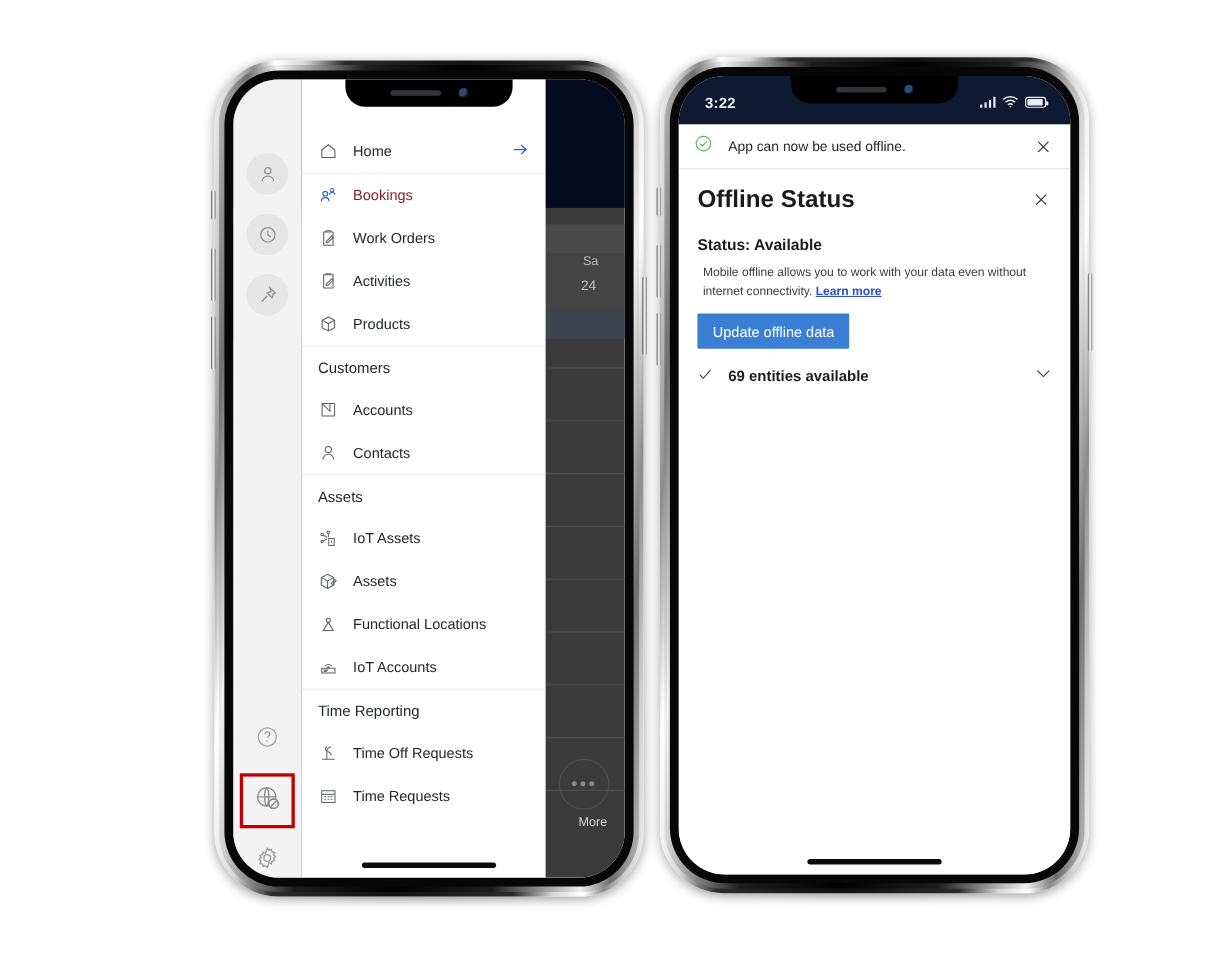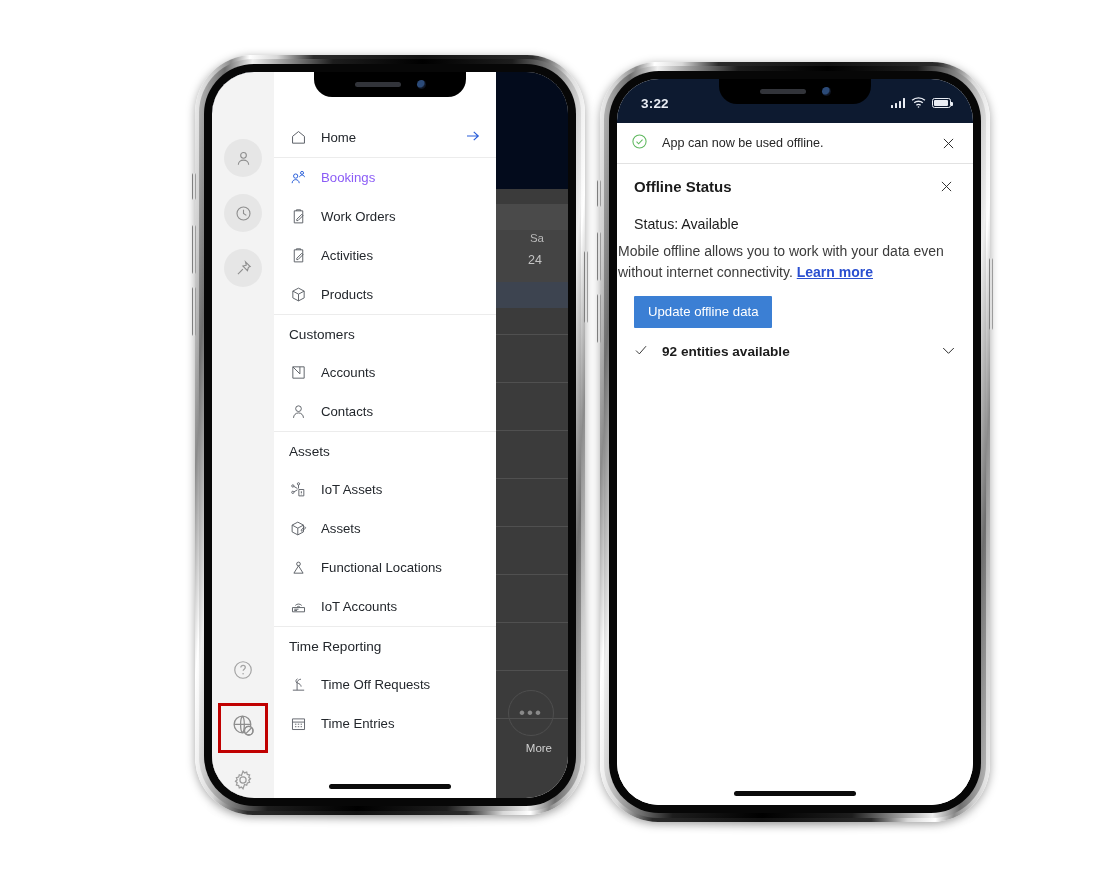--- a/index.html
+++ b/index.html
@@ -108,21 +108,21 @@
     border: 3px solid #c00000; z-index: 12;
   }
   .l-menu {
     position: absolute; top: 0; left: 62px; width: 222px; bottom: 0;
     background: #ffffff; z-index: 11; overflow: hidden;
   }
   .m-item {
     height: 39px; display: flex; align-items: center; gap: 14px;
     padding: 0 14px 0 15px; color: #23272c; font-size: 13.2px;
   }
-  .m-item.sel { color: #8b5cf6; }
+  .m-item.sel { color: #7f1d1d; }
   .m-item .m-ico { width: 18px; height: 18px; display:flex; align-items:center; justify-content:center; flex:none; }
   .m-head {
     height: 38px; display: flex; align-items: center; padding-left: 15px;
     color: #23272c; font-size: 13.6px;
   }
   .m-div { height: 1px; background: #ececec; margin: 0 0 0 0; }
   .m-arrow { margin-left: auto; color:#2b5fd9; }
 
   
   .r-status {
@@ -142,23 +142,23 @@
   .batt i{position:absolute;left:1px;top:1px;bottom:1px;width:14px;background:#e9edf4;border-radius:1px;}
 
   .r-toast {
     position: absolute; top: 44px; left: 0; right: 0; height: 41px;
     background: #ffffff; display:flex; align-items:center; gap: 14px;
     padding: 0 16px 0 14px; border-bottom: 1px solid #e2e2e2; z-index: 20;
   }
   .r-toast .t-text { color:#262626; font-size: 12.6px; flex: 1; }
   .r-panel { position: absolute; top: 85px; left: 0; right: 0; bottom: 0; background:#fff; }
   .p-title-row { display:flex; align-items:center; padding: 14px 18px 0 17px; }
-  .p-title { font-size: 15px; font-weight: 700; color:#1b1b1b; flex:1; }
-  .p-status { margin: 21px 0 0 17px; font-size: 14.2px; font-weight: 400; color:#1b1b1b; }
-  .p-desc { margin: 9px 17px 0 1px; font-size: 14px; color:#3b3b3b; line-height: 1.52; }
+  .p-title { font-size: 22px; font-weight: 700; color:#1b1b1b; flex:1; }
+  .p-status { margin: 21px 0 0 17px; font-size: 14.2px; font-weight: 700; color:#1b1b1b; }
+  .p-desc { margin: 9px 17px 0 22px; font-size: 11px; color:#3b3b3b; line-height: 1.52; }
   .p-link { color:#2a4fd0; text-decoration: underline; font-weight: 700; }
   .p-btn {
     margin: 12px 0 0 17px; display:inline-flex; align-items:center; justify-content:center;
     height: 32px; padding: 0 14px; background: #3b7fd4; color:#fff;
     font-size: 13.2px; border: none; cursor: pointer; border-radius: 1px;
   }
   .p-entities {
     margin: 14px 16px 0 16px; display:flex; align-items:center; gap: 13px;
     font-size: 13.6px; color:#1b1b1b; font-weight: 600;
   }
@@ -387,33 +387,33 @@
           <span>Time Off Requests</span>
         </div>
         <div class="m-item">
           <span class="m-ico">
             <svg width="17" height="17" viewBox="0 0 24 24" fill="none" stroke="#5b5f66" stroke-width="1.3">
               <path d="M3.5 5.5h17v15h-17z"></path>
                 <path d="M3.5 10h17"></path>
               <path d="M7 13h2M11 13h2M15 13h2M7 16.5h2M11 16.5h2M15 16.5h2"></path>
             </svg>
           </span>
-          <span>Time Entries</span>
+          <span>Time Requests</span>
         </div>
       </div>
 
       <div class="notch">
         <div class="notch-speaker"></div>
         <div class="notch-cam"></div>
       </div>
       <div class="home-ind"></div>
     </div>
   </div>
 
-  <div class="phone" style="left:600px; top:62px; width:390px; height:760px;">
+  <div class="phone" style="left:600px; top:52px; width:390px; height:760px;">
     <div class="phone-shadow"></div>
     <div class="phone-outer"></div>
     <div class="phone-band"></div>
     <div class="btn-mute" style="top:118px"></div>
     <div class="btn-vup" style="top:170px"></div>
     <div class="btn-vdn" style="top:232px"></div>
     <div class="btn-pwr" style="top:196px"></div>
     <div class="phone-bezel"></div>
 
     <div class="screen">
@@ -474,21 +474,21 @@
         </div>
 
         <button class="p-btn">Update offline data</button>
 
         <div class="p-entities">
           <span>
             <svg width="16" height="16" viewBox="0 0 24 24" fill="none" stroke="#2b2b2b" stroke-width="1.4">
               <path d="M4.5 12.8l5 5 10-11.5"></path>
             </svg>
           </span>
-          <span>92 entities available</span>
+          <span>69 entities available</span>
           <span class="chev">
             <svg width="17" height="17" viewBox="0 0 24 24" fill="none" stroke="#2b2b2b" stroke-width="1.4">
               <path d="M4.5 8.5L12 16l7.5-7.5"></path>
             </svg>
           </span>
         </div>
       </div>
 
       <div class="notch">
         <div class="notch-speaker"></div>

